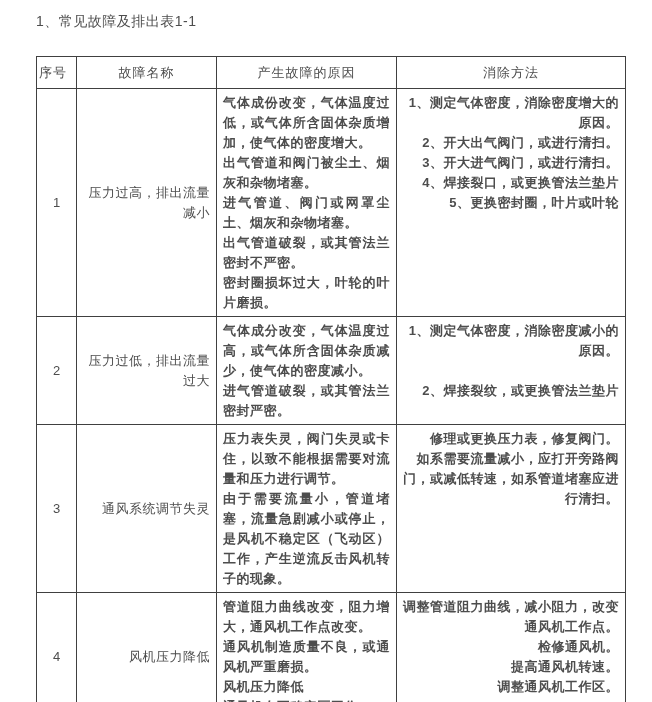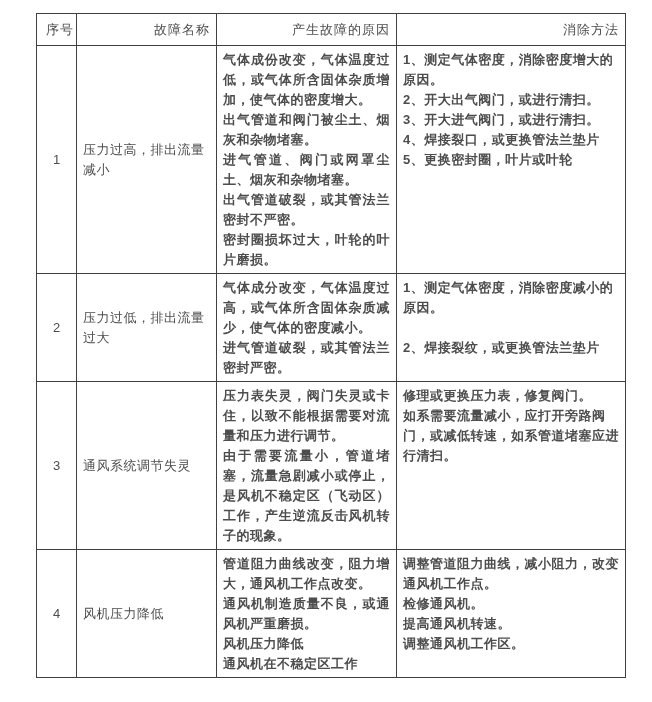--- a/index.html
+++ b/index.html
@@ -29,30 +29,31 @@
     width: 589px;
     table-layout: fixed;
   }
   .fault-table th,
   .fault-table td {
     border: 1px solid #404040;
     font-size: 13px;
     font-weight: 400;
     box-sizing: border-box;
     word-break: break-all;
+    text-align: right;
   }
   .fault-table th {
     height: 32px;
-    text-align: right;
+    text-align: center;
     vertical-align: middle;
     padding: 0 6px;
     letter-spacing: 1px;
   }
   .fault-table th.col-no {
-    text-align: right;
+    text-align: left;
     padding: 0 2px;
   }
   td.cell-no {
     text-align: center;
     vertical-align: middle;
     padding: 3px 2px;
   }
   td.cell-name {
     vertical-align: middle;
     padding: 12px 6px;
@@ -68,20 +69,21 @@
   .para {
     margin: 0;
     line-height: 20px;
     letter-spacing: 0.5px;
   }
 </style>
 </head>
 <body>
 
 <div class="page">
+  <h1 class="doc-title">1、常见故障及排出表1-1</h1>
 
   <table class="fault-table">
     <colgroup>
       <col style="width:40px">
       <col style="width:140px">
       <col style="width:180px">
       <col style="width:229px">
     </colgroup>
     <thead>
       <tr>

